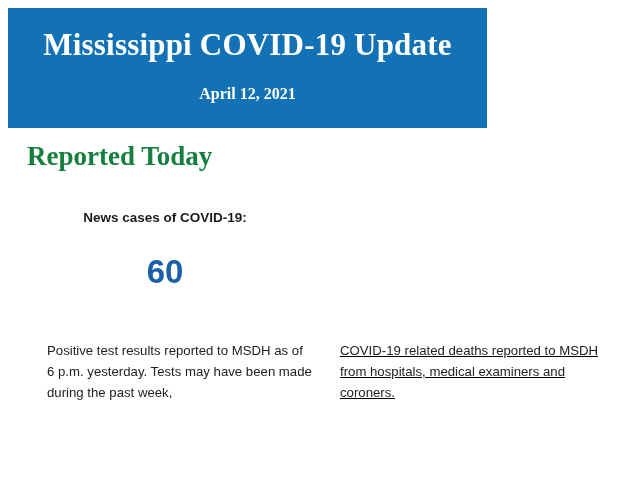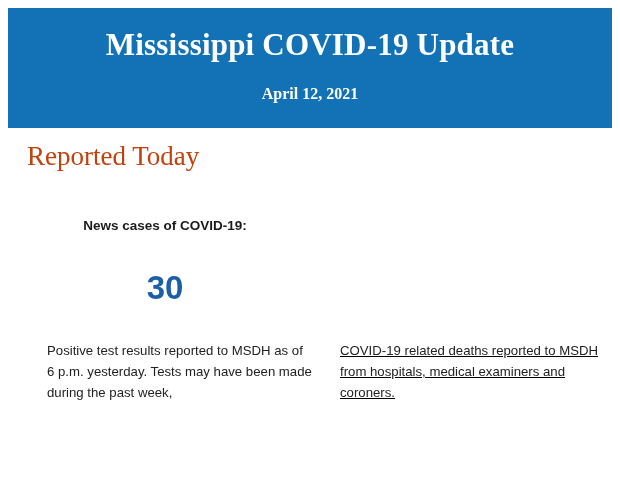--- a/index.html
+++ b/index.html
@@ -16,21 +16,21 @@
   .page {
     position: relative;
     width: 620px;
     height: 483px;
     background: #ffffff;
   }
   .header-banner {
     position: absolute;
     left: 8px;
     top: 8px;
-    width: 604px;
+    width: 479px;
     height: 120px;
     background: #1272b5;
     box-sizing: border-box;
     display: flex;
     flex-direction: column;
     align-items: center;
     justify-content: flex-start;
     padding-top: 18px;
   }
   .header-title {
@@ -49,23 +49,23 @@
     font-weight: bold;
     font-size: 16px;
     line-height: 16px;
     text-align: center;
     margin-top: 22px;
   }
   .section-heading {
     position: absolute;
     left: 27px;
     top: 140px;
-    color: #c2410c;
+    color: #15803d;
     font-family: "Liberation Serif", serif;
-    font-weight: normal;
+    font-weight: bold;
     font-size: 27px;
     line-height: 32px;
     margin: 0;
   }
   .stats-row {
     position: absolute;
     left: 20px;
     top: 205px;
     width: 580px;
     display: flex;
@@ -78,21 +78,21 @@
     flex-direction: column;
     align-items: center;
   }
   .stat-label {
     font-family: "Liberation Sans", sans-serif;
     font-weight: bold;
     font-size: 13.5px;
     line-height: 18px;
     color: #1a1a1a;
     text-align: center;
-    margin: 12px;
+    margin: 4px;
   }
   .stat-value {
     font-family: "Liberation Sans", sans-serif;
     font-weight: bold;
     font-size: 33px;
     line-height: 38px;
     margin-top: 22px;
     text-align: center;
   }
   .stat-value.cases { color: #1b5fa8; }
@@ -129,21 +129,21 @@
   <div class="header-banner">
     <h1 class="header-title">Mississippi COVID-19 Update</h1>
     <div class="header-date">April 12, 2021</div>
   </div>
 
   <h2 class="section-heading">Reported Today</h2>
 
   <div class="stats-row">
     <div class="stat-col">
       <div class="stat-label">News cases of COVID-19:</div>
-      <div class="stat-value cases">30</div>
+      <div class="stat-value cases">60</div>
     </div>
   </div>
 
   <div class="desc-row">
     <div class="desc-col left">
       <p class="desc-text">Positive test results reported to MSDH as of 6 p.m. yesterday. Tests may have been made during the past week,</p>
     </div>
     <div class="desc-col right">
       <p class="desc-text">COVID-19 related deaths reported to MSDH from hospitals, medical examiners and coroners.</p>
     </div>

